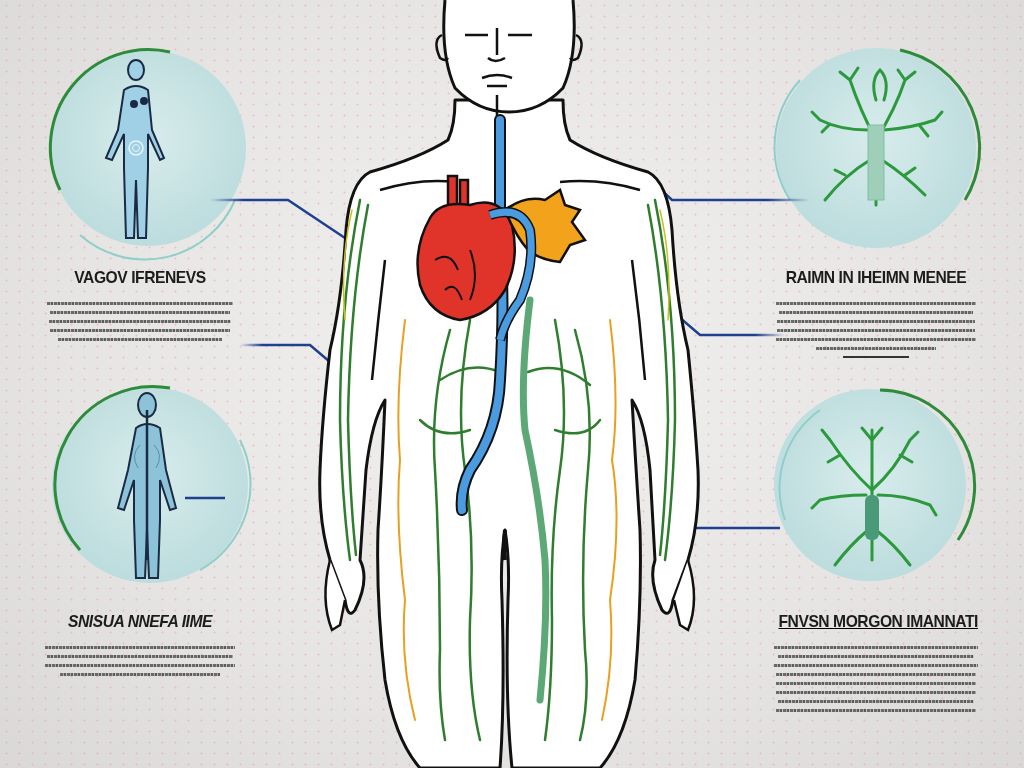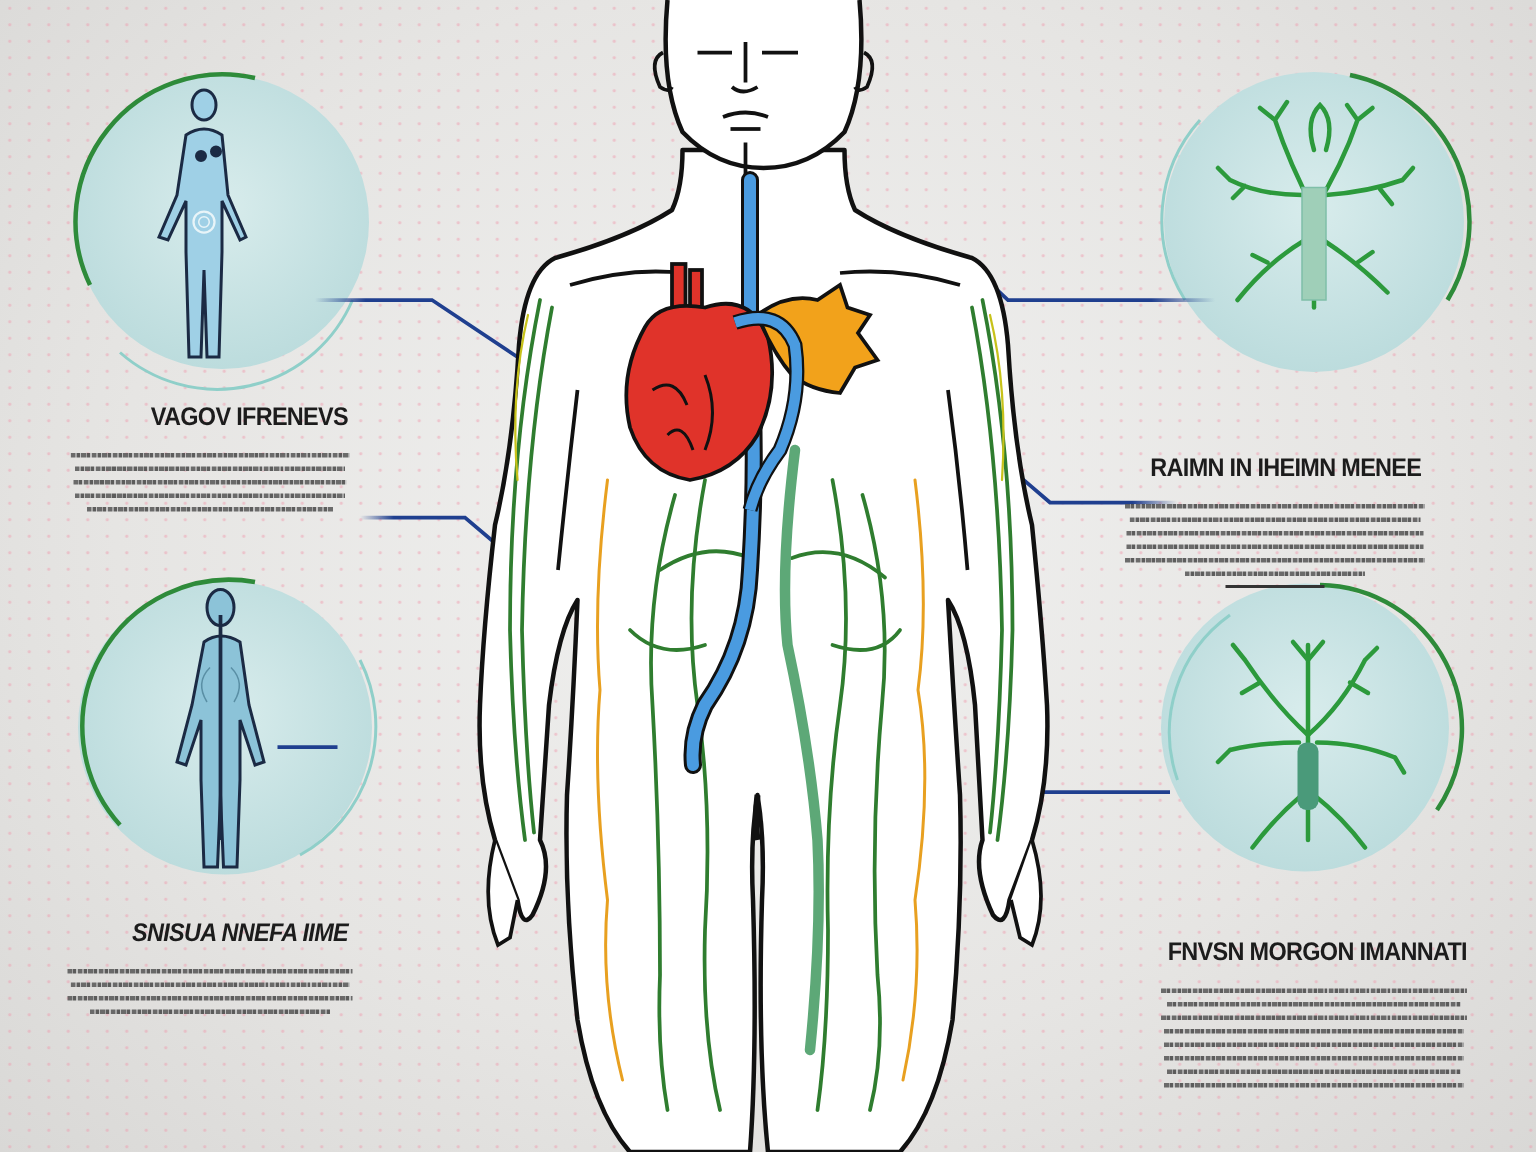--- a/index.html
+++ b/index.html
@@ -7,21 +7,21 @@
     width: 1024px; height: 768px; overflow: hidden; position: relative;
     background: radial-gradient(ellipse at 50% 45%, #f1f1f0 0%, #e6e5e3 60%, #d9d8d6 100%);
     font-family: "Liberation Sans", sans-serif;
   }
   .speckle {
     position: absolute; inset: 0; pointer-events: none;
     background-image: radial-gradient(circle, rgba(240,150,170,0.45) 0.8px, transparent 1.3px);
     background-size: 13px 11px;
   }
   svg.art { position: absolute; left: 0; top: 0; }
-  .label-block { position: absolute; text-align: right; }
+  .label-block { position: absolute; text-align: center; }
   .heading {
     font-family: "Liberation Sans Narrow", "Liberation Sans", sans-serif;
     font-weight: bold; font-size: 17px; letter-spacing: -0.5px; color: #1c1c1c;
     transform: scaleX(0.92); white-space: nowrap;
   }
   .filler-line {
     height: 3px; margin: 6px auto 0 auto;
     background: repeating-linear-gradient(90deg, #555 0 3px, #9a9a9a 3px 4px, #444 4px 6px, #bdbdbd 6px 7px);
     opacity: 0.85;
   }
@@ -198,21 +198,21 @@
   <div class="heading">VAGOV IFRENEVS</div>
   <div style="margin-top:14px;">
     <div class="filler-line" style="width:186px"></div>
     <div class="filler-line" style="width:180px"></div>
     <div class="filler-line" style="width:182px"></div>
     <div class="filler-line" style="width:180px"></div>
     <div class="filler-line" style="width:164px"></div>
   </div>
 </div>
 
-<div class="label-block" style="left:744px; top:268px; width:212px;margin-top:34px;">
+<div class="label-block" style="left:770px; top:268px; width:212px;">
   <div class="heading">RAIMN IN IHEIMN MENEE</div>
   <div style="margin-top:14px;">
     <div class="filler-line" style="width:200px"></div>
     <div class="filler-line" style="width:194px"></div>
     <div class="filler-line" style="width:198px"></div>
     <div class="filler-line" style="width:198px"></div>
     <div class="filler-line" style="width:200px"></div>
     <div class="filler-line" style="width:120px"></div>
     <div class="underline-bar" style="width:66px"></div>
   </div>
@@ -221,21 +221,21 @@
 <div class="label-block" style="left:40px; top:612px; width:200px;font-style:italic;">
   <div class="heading">SNISUA NNEFA IIME</div>
   <div style="margin-top:14px;">
     <div class="filler-line" style="width:190px"></div>
     <div class="filler-line" style="width:186px"></div>
     <div class="filler-line" style="width:190px"></div>
     <div class="filler-line" style="width:160px"></div>
   </div>
 </div>
 
-<div class="label-block" style="left:770px; top:625px; width:212px;">
+<div class="label-block" style="left:770px; top:612px; width:212px;text-decoration:underline;">
   <div class="heading">FNVSN MORGON IMANNATI</div>
   <div style="margin-top:14px;">
     <div class="filler-line" style="width:204px"></div>
     <div class="filler-line" style="width:196px"></div>
     <div class="filler-line" style="width:204px"></div>
     <div class="filler-line" style="width:200px"></div>
     <div class="filler-line" style="width:200px"></div>
     <div class="filler-line" style="width:200px"></div>
     <div class="filler-line" style="width:196px"></div>
     <div class="filler-line" style="width:200px"></div>

